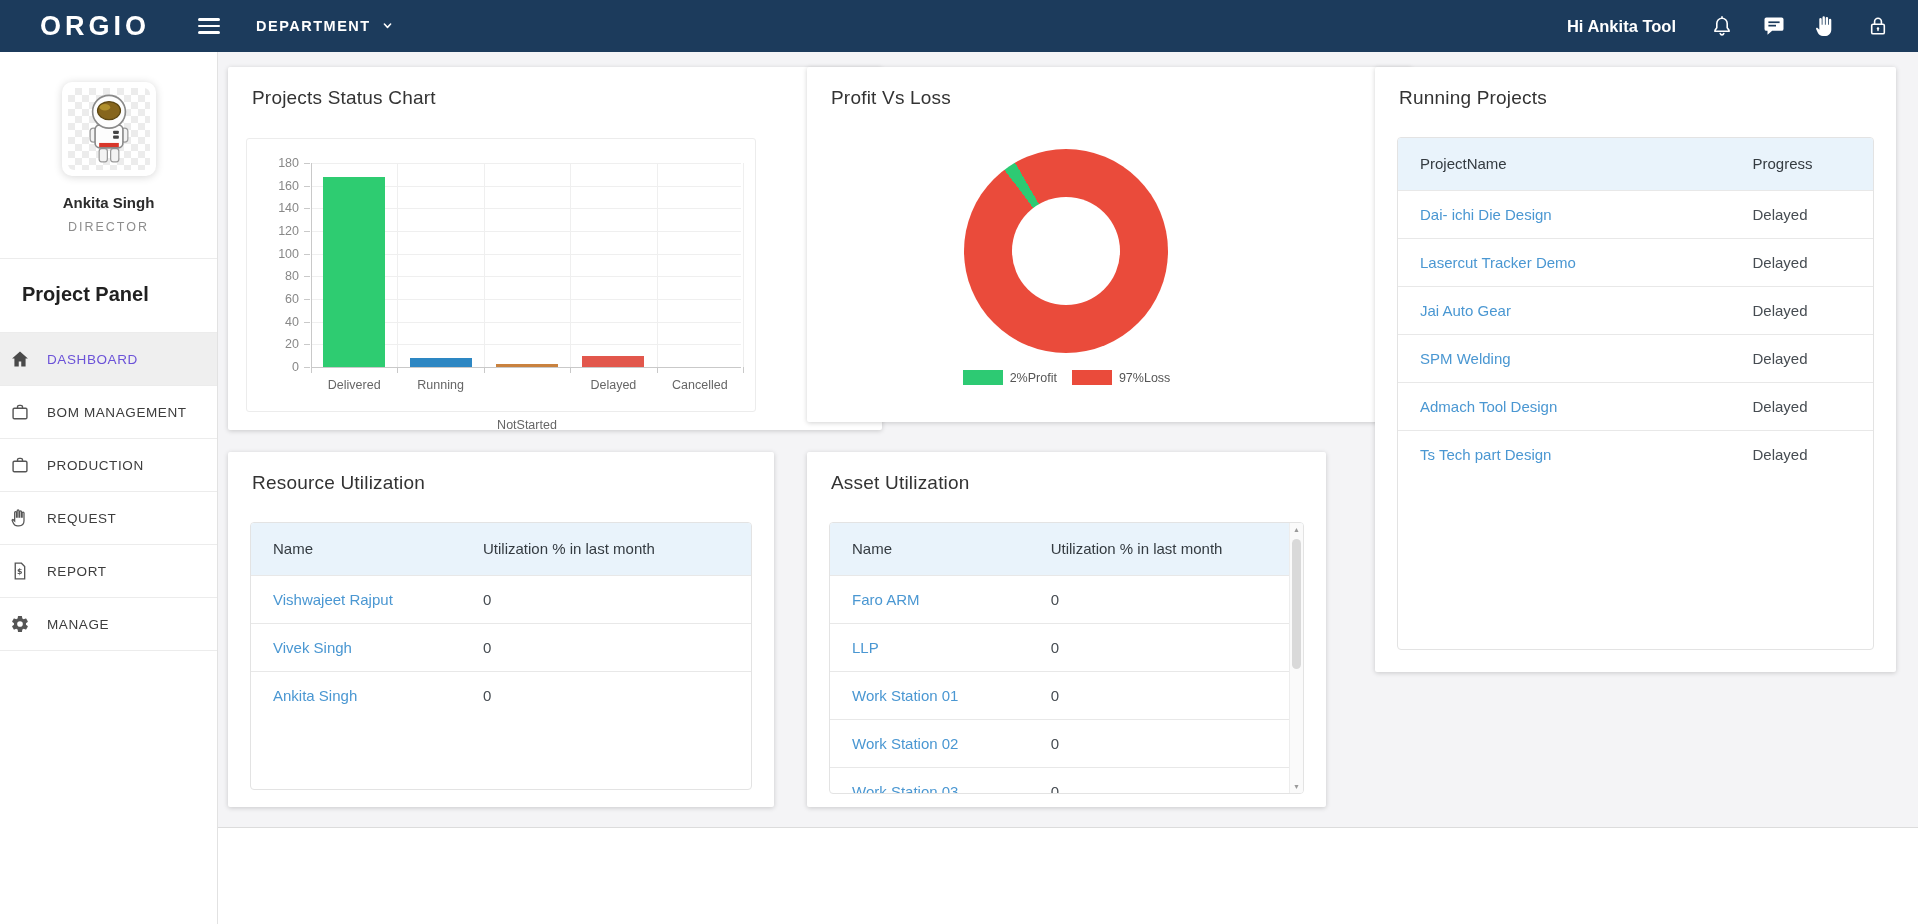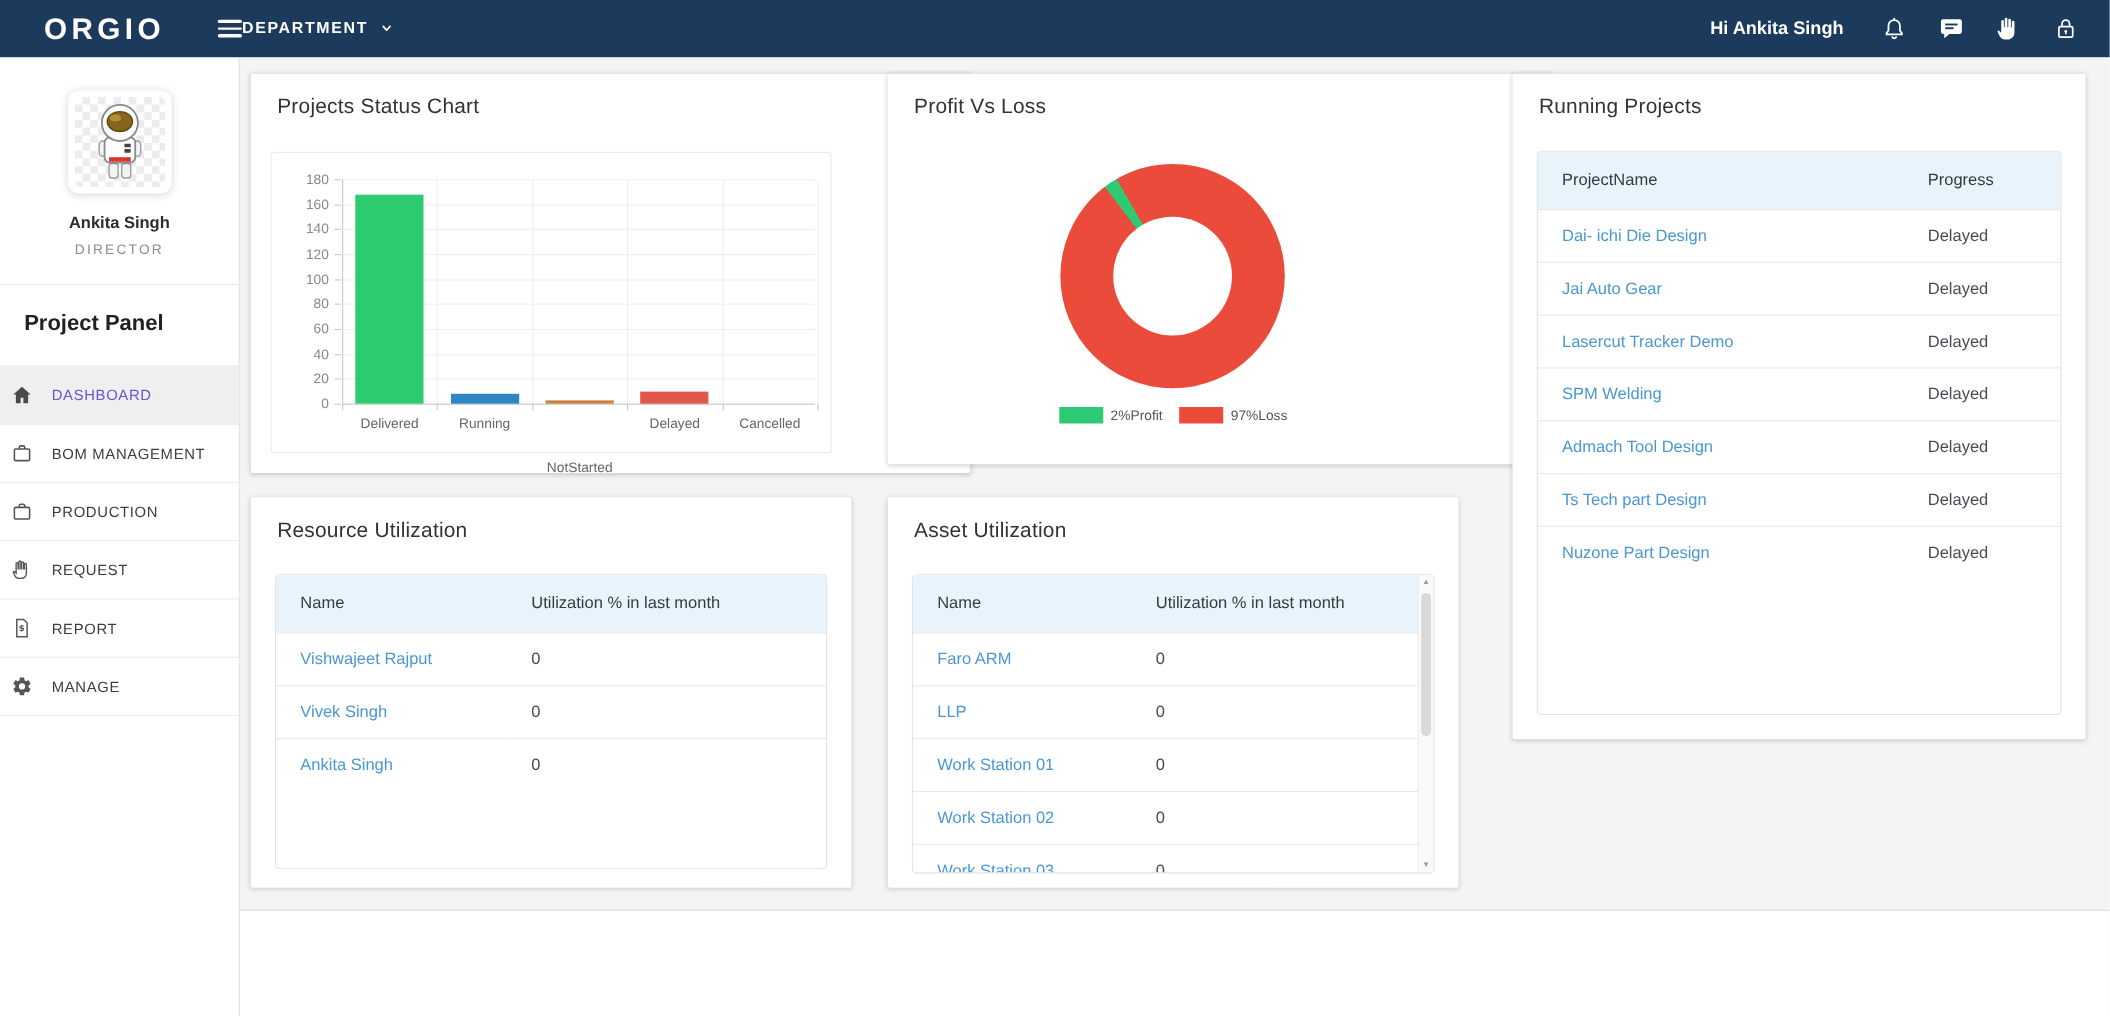--- a/index.html
+++ b/index.html
@@ -11,21 +11,21 @@
   }
 
   
   .navbar {
     position:absolute; top:0; left:0; width:1918px; height:52px;
     background:#1c3b5c; color:#fff; display:flex; align-items:center; z-index:20;
   }
   .logo { margin-left:40px; font-size:27px; font-weight:bold; letter-spacing:4px; cursor:pointer; }
   .hamburger { margin-left:48px; width:22px; cursor:pointer; }
   .hamburger span { display:block; height:2.5px; background:#fff; border-radius:2px; margin:4px 0; }
-  .department { display:flex; align-items:flex-start; gap:9px;
+  .department { margin-left:36px; display:flex; align-items:flex-start; gap:9px;
     font-size:14.5px; font-weight:bold; letter-spacing:1.5px; cursor:pointer; }
   .nav-right { margin-left:auto; margin-right:28px; display:flex; align-items:center; gap:28px; }
   .greeting { font-size:16.5px; font-weight:bold; margin-right:6px; }
   .nav-icon { width:24px; height:24px; cursor:pointer; display:block; }
 
   
   .sidebar {
     position:absolute; top:52px; left:0; width:218px; height:872px;
     background:#fff; border-right:1px solid #e2e2e2; z-index:10;
   }
@@ -130,21 +130,21 @@
       <span></span>
       <span></span>
   </div>
   <div class="department">
     <span>DEPARTMENT</span>
     <svg class="chev" width="15" height="15" viewBox="0 0 24 24">
         <path d="M7 9.5l5 5.5 5-5.5" fill="none" stroke="#fff" stroke-width="2.4" stroke-linecap="round" stroke-linejoin="round"></path>
       </svg>
   </div>
   <div class="nav-right">
-    <div class="greeting">Hi Ankita Singh</div>
+    <div class="greeting">Hi Ankita Tool</div>
     <svg class="nav-icon" viewBox="0 0 24 24">
       <path d="M12 4.2a5.2 5.2 0 0 0-5.2 5.2v4.4L5 16.3v.9h14v-.9l-1.8-2.5V9.4A5.2 5.2 0 0 0 12 4.2z" fill="none" stroke="#fff" stroke-width="1.6"></path>
       <path d="M12 4.2V2.9" stroke="#fff" stroke-width="1.6" stroke-linecap="round"></path>
       <path d="M10.2 19.6a1.9 1.9 0 0 0 3.6 0" fill="none" stroke="#fff" stroke-width="1.6" stroke-linecap="round"></path>
     </svg>
     <svg class="nav-icon" viewBox="0 0 24 24">
       <path d="M4.4 3.4h15.2A1.9 1.9 0 0 1 21.5 5.3v9.6a1.9 1.9 0 0 1-1.9 1.9H10.2l-4.7 3.9v-3.9h-1.1a1.9 1.9 0 0 1-1.9-1.9V5.3a1.9 1.9 0 0 1 1.9-1.9z" fill="#fff"></path>
       <rect x="6.4" y="7.4" width="11.2" height="1.7" fill="#1c3b5c"></rect>
       <rect x="6.4" y="10.8" width="7.6" height="1.7" fill="#1c3b5c"></rect>
     </svg>
@@ -313,41 +313,37 @@
               <th>ProjectName</th>
               <th>Progress</th>
             </tr>
           </thead>
           <tbody>
             <tr>
               <td class="cell-link">Dai- ichi Die Design</td>
               <td class="cell-value">Delayed</td>
             </tr>
             <tr>
+              <td class="cell-link">Lasercut Tracker Demo</td>
+              <td class="cell-value">Delayed</td>
+            </tr>
+            <tr>
               <td class="cell-link">Jai Auto Gear</td>
               <td class="cell-value">Delayed</td>
             </tr>
             <tr>
-              <td class="cell-link">Lasercut Tracker Demo</td>
-              <td class="cell-value">Delayed</td>
-            </tr>
-            <tr>
               <td class="cell-link">SPM Welding</td>
               <td class="cell-value">Delayed</td>
             </tr>
             <tr>
               <td class="cell-link">Admach Tool Design</td>
               <td class="cell-value">Delayed</td>
             </tr>
             <tr>
               <td class="cell-link">Ts Tech part Design</td>
-              <td class="cell-value">Delayed</td>
-            </tr>
-            <tr>
-              <td class="cell-link">Nuzone Part Design</td>
               <td class="cell-value">Delayed</td>
             </tr>
           </tbody>
         </table>
       </div>
   </section>
 
   <section class="card" id="card-resource">
     <div class="card-title">Resource Utilization</div>
     <div class="table-box" id="box-resource" data-table="cards.resource_utilization">

